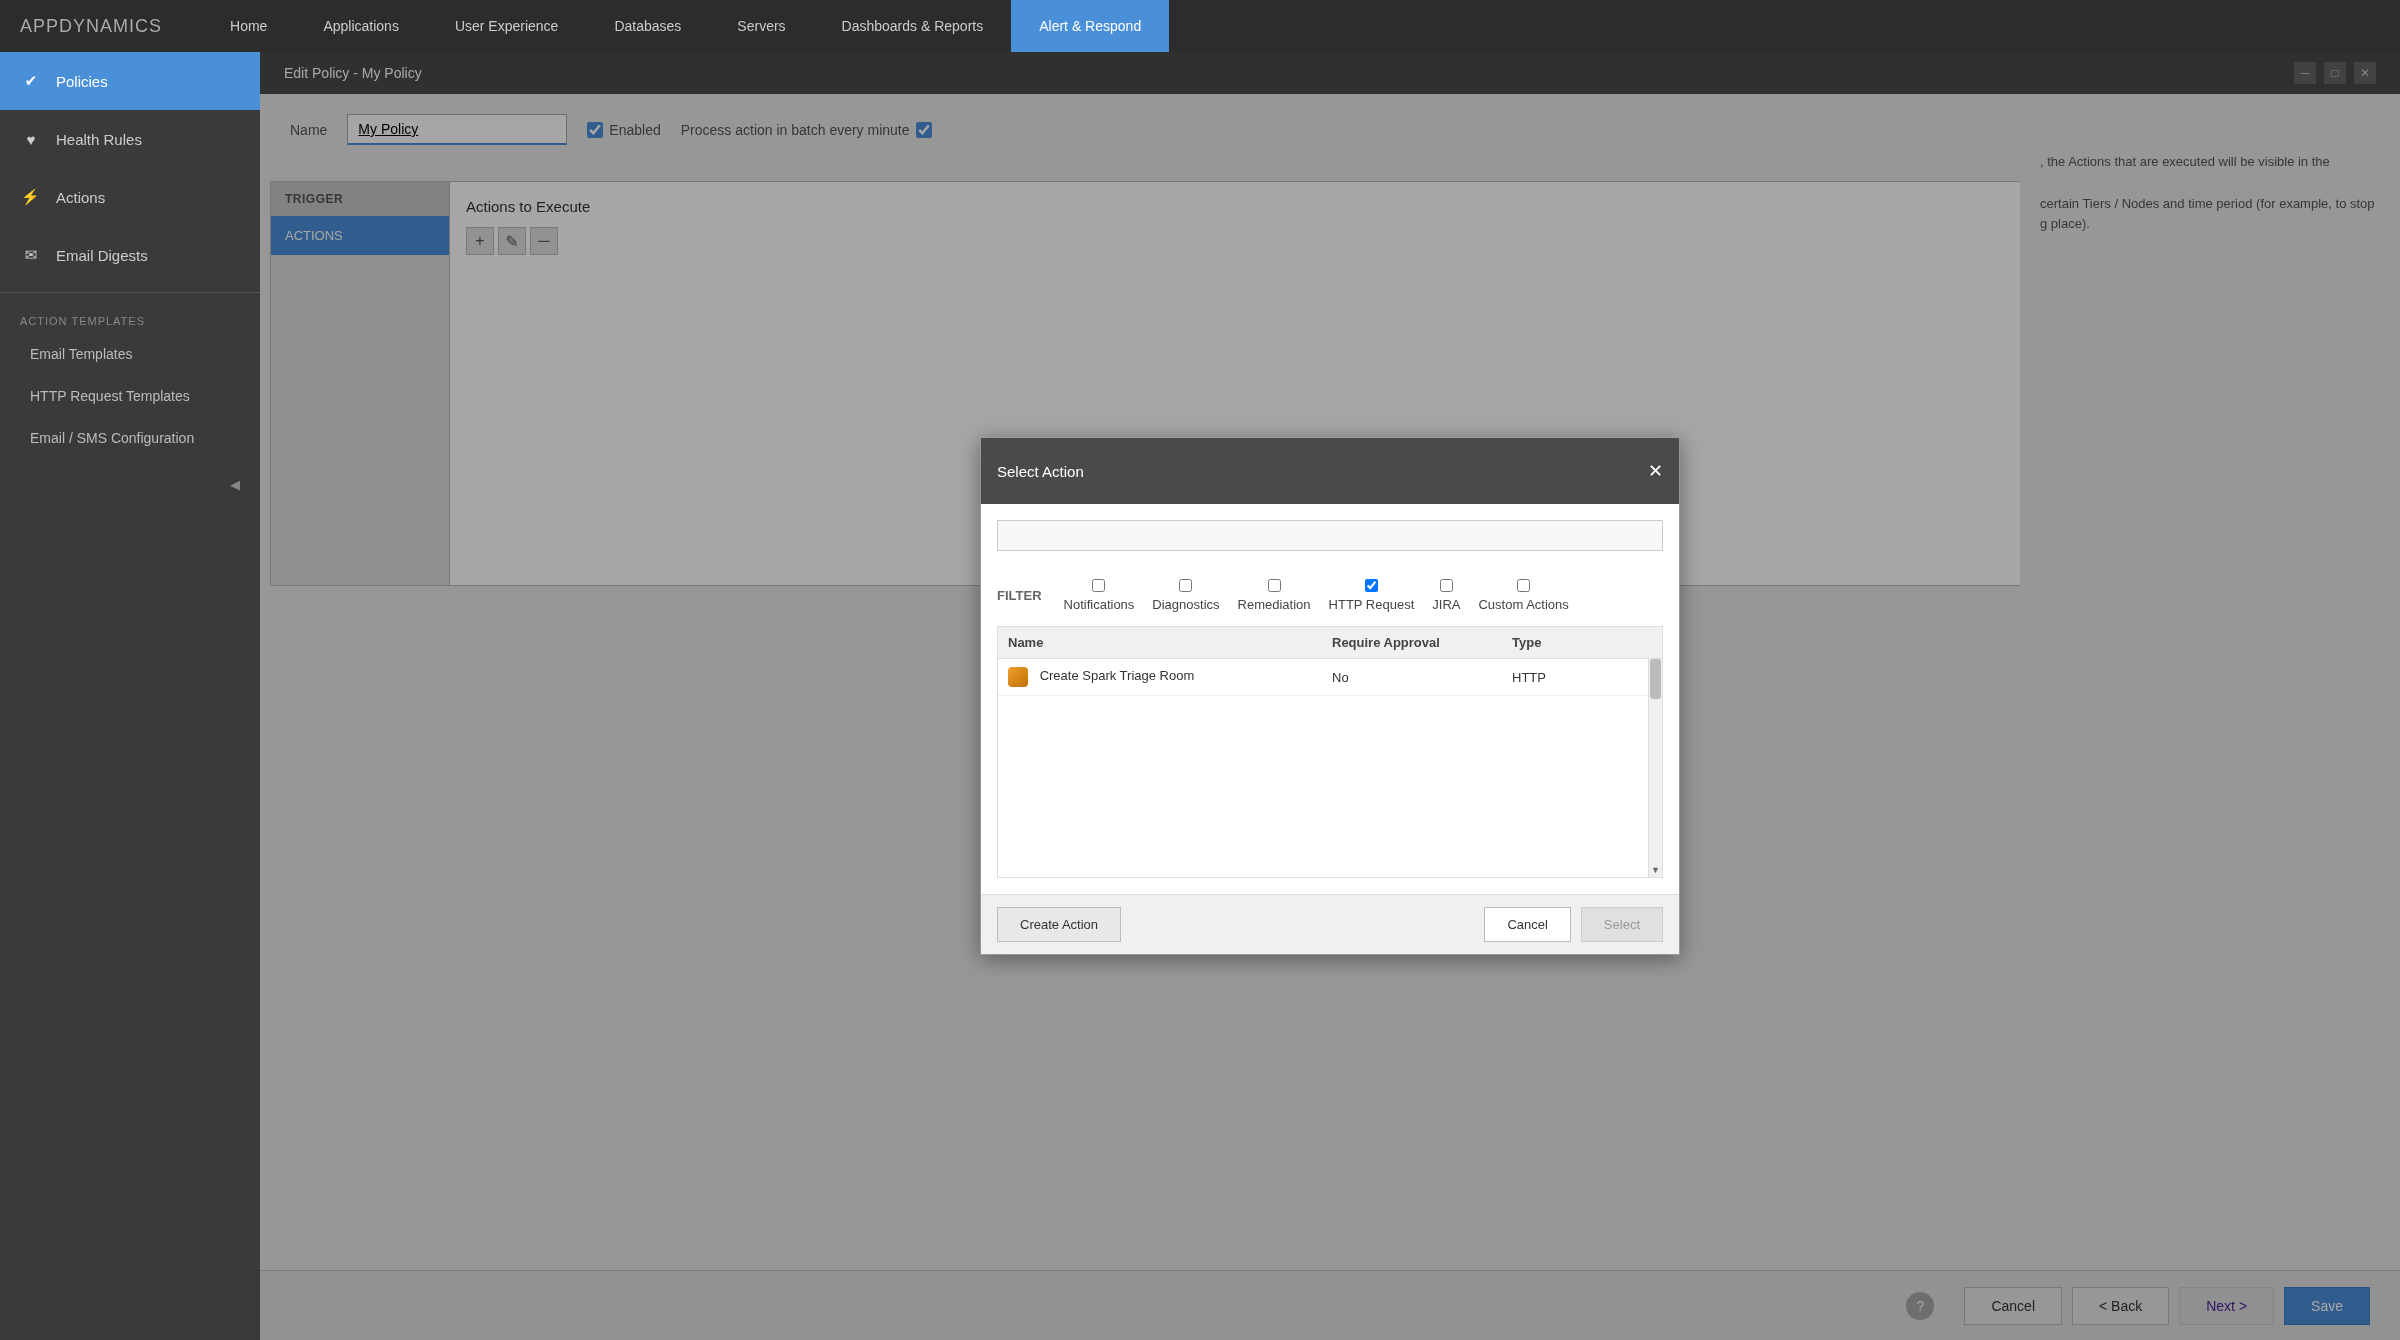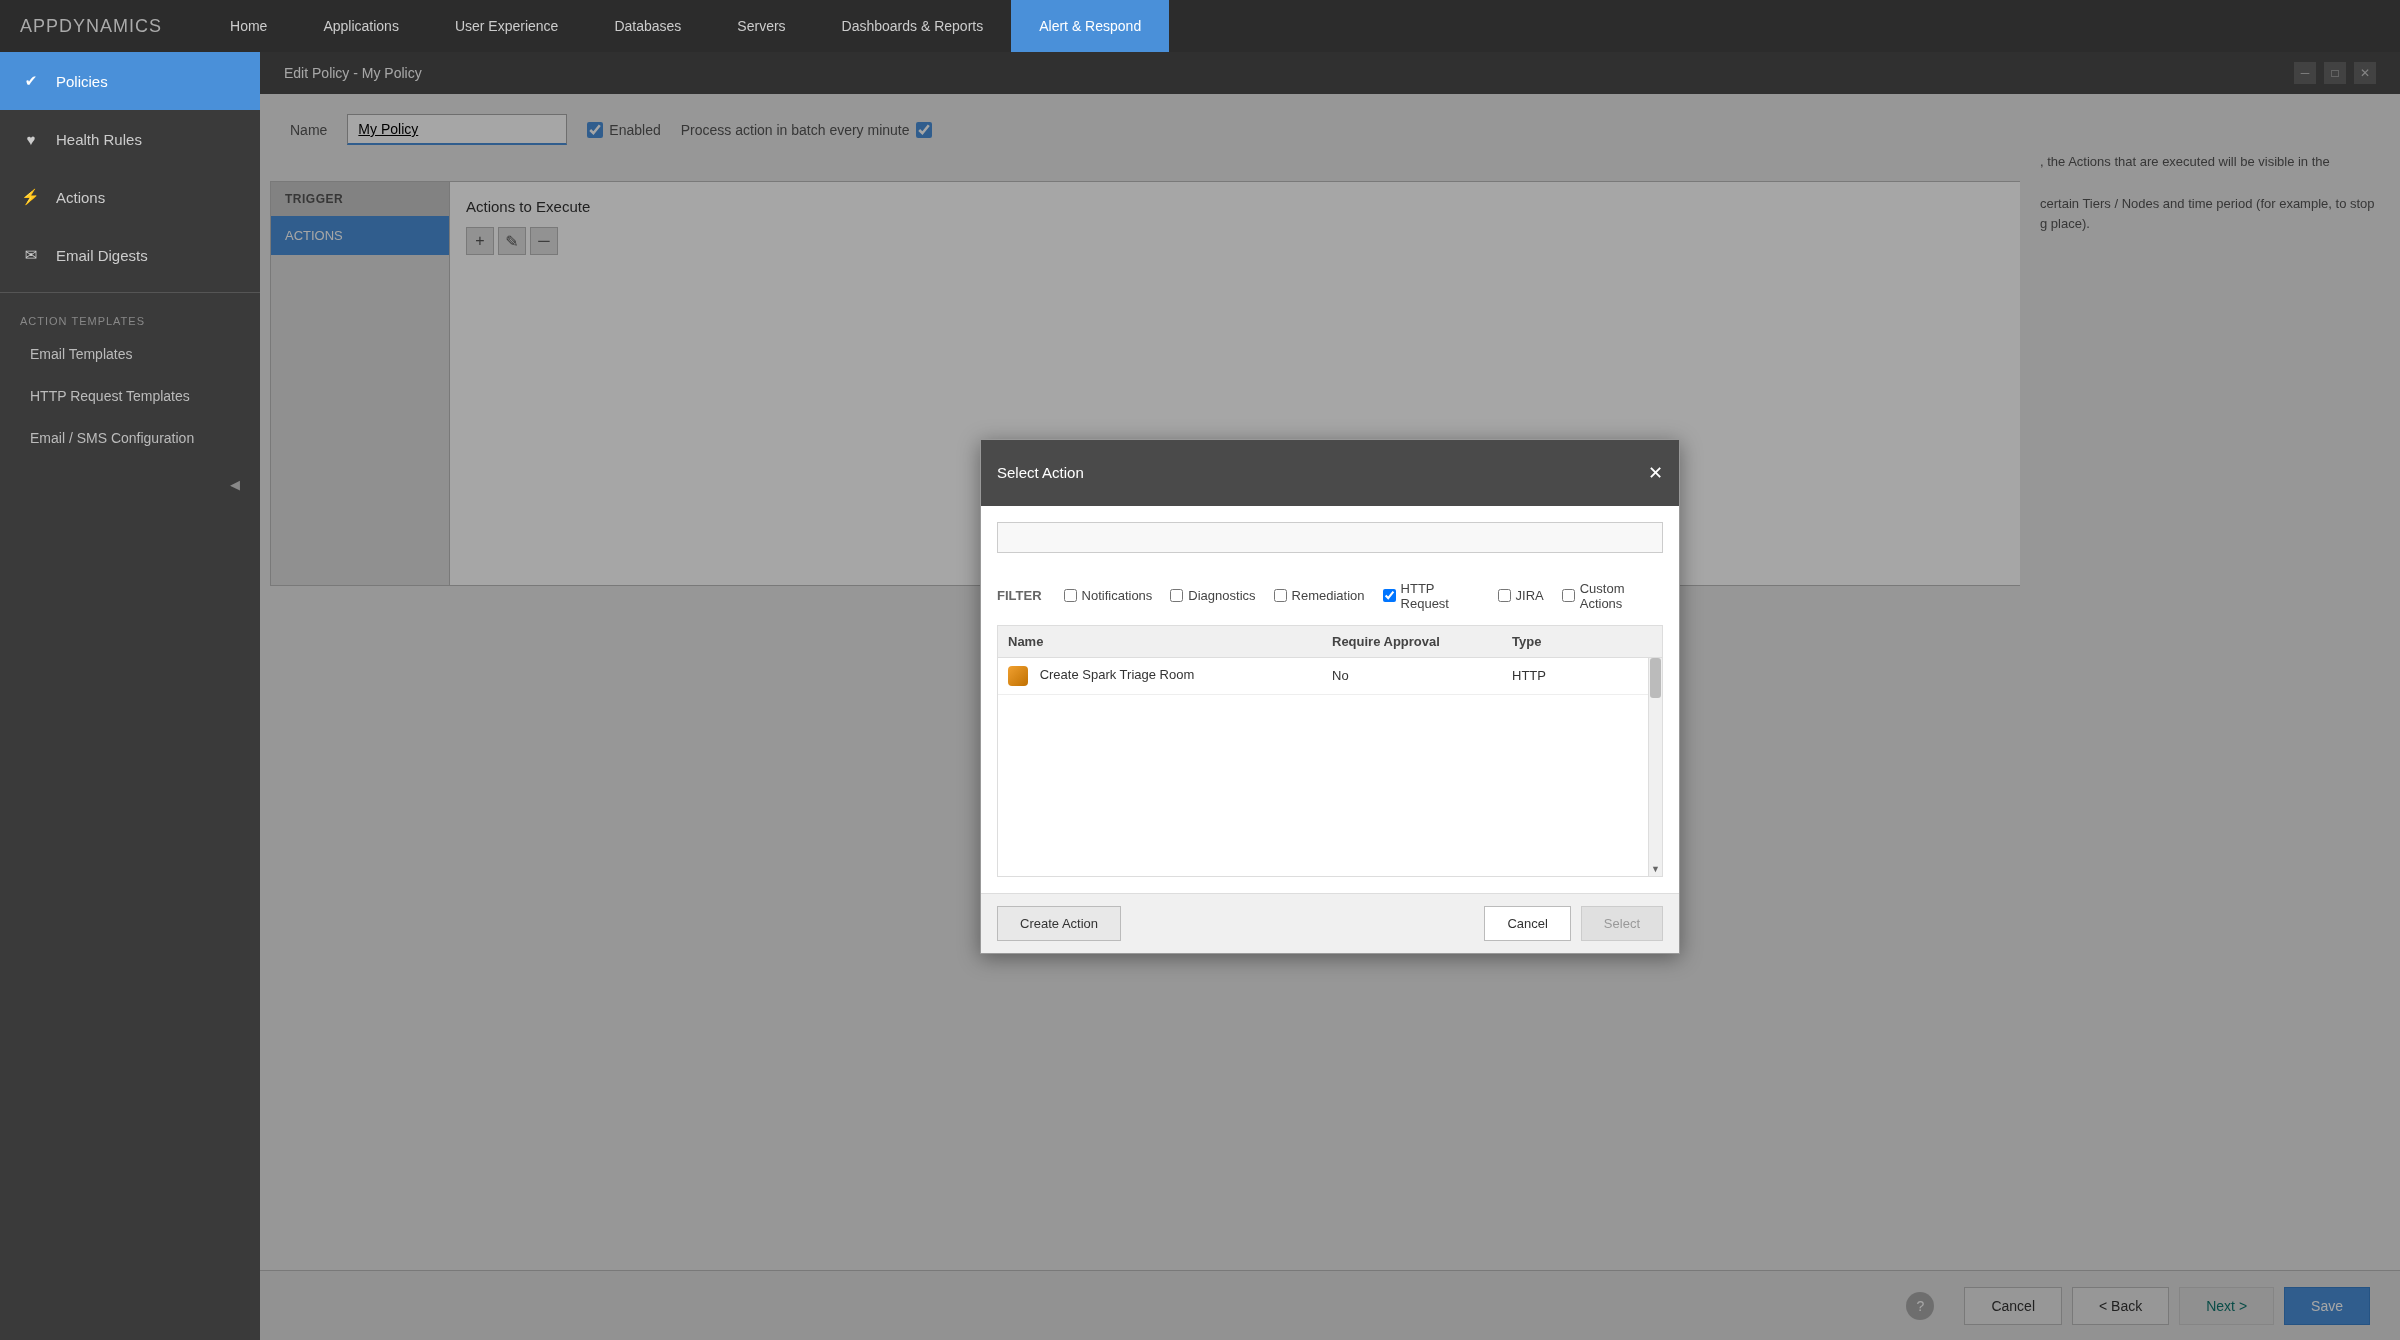--- a/index.html
+++ b/index.html
@@ -214,21 +214,21 @@
       background: #e8e8e8;
       color: #333;
     }
     .btn-primary {
       background: #4a90d9;
       color: white;
       border-color: #3a80c9;
     }
     .btn-disabled {
       background: #ddd;
-      color: #0f766e;
+      color: #4c1d95;
       border-color: #ccc;
       cursor: default;
     }
 
     
     .modal-overlay {
       position: absolute;
       top: 0; left: 0; right: 0; bottom: 0;
       background: rgba(0,0,0,0.35);
       display: flex;
@@ -280,21 +280,21 @@
 
     .filter-row {
       display: flex;
       align-items: center;
       gap: 18px;
       margin-bottom: 14px;
       font-size: 13px;
       color: #444;
     }
     .filter-label { color: #666; font-weight: bold; margin-right: 4px; }
-    .filter-check { display: flex; align-items: center; gap: 5px; cursor: pointer; }
+    .filter-check { display: flex; align-items: center; gap: 5px; cursor: pointer; flex-direction: column; }
 
     .table-header {
       display: grid;
       grid-template-columns: 1fr 180px 120px 20px;
       background: #f0f0f0;
       border: 1px solid #ddd;
       border-bottom: none;
       padding: 8px 10px;
       font-weight: bold;
       color: #444;

